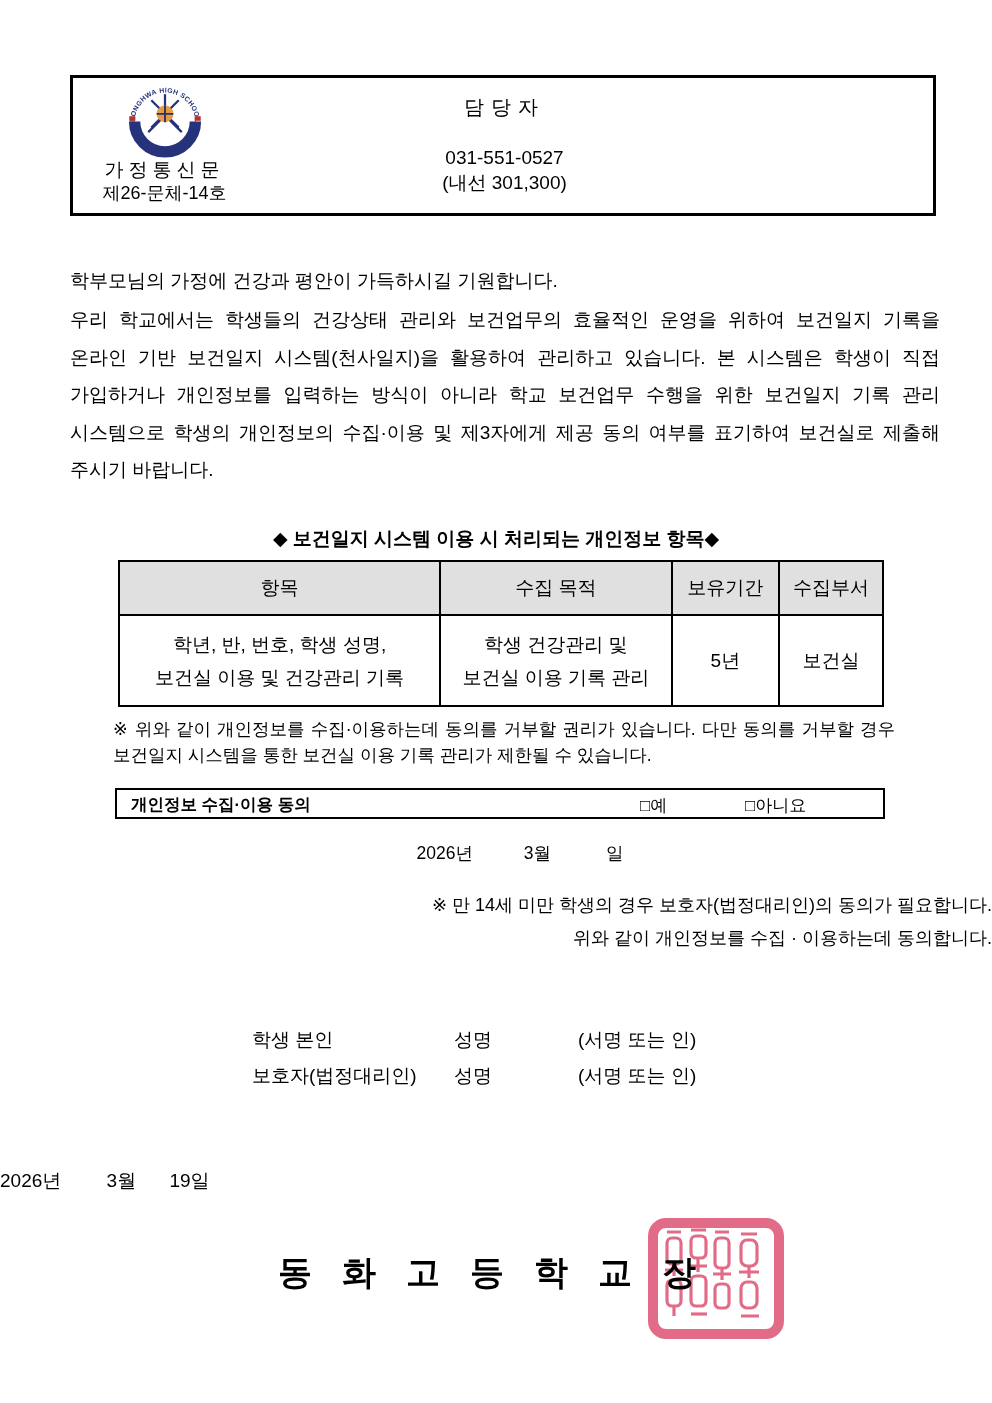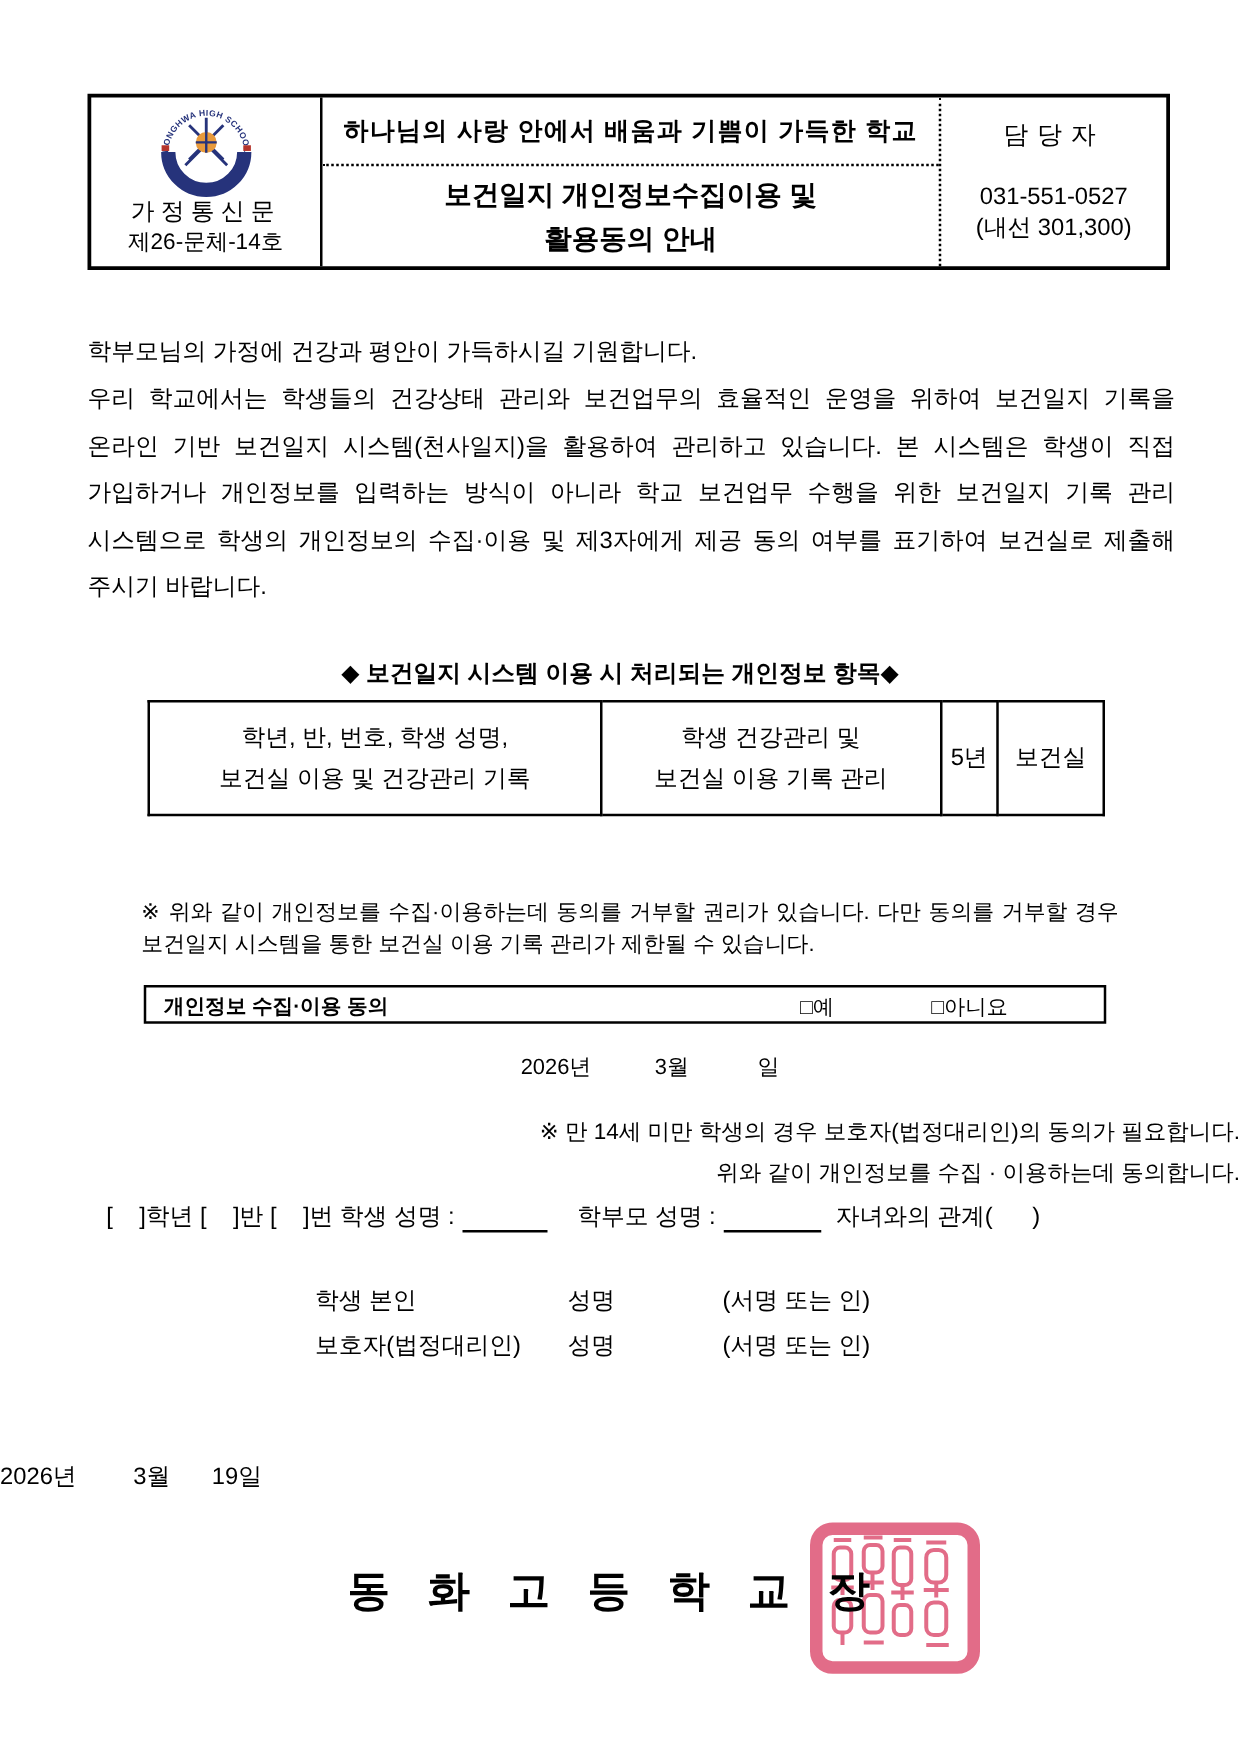--- a/index.html
+++ b/index.html
@@ -103,40 +103,39 @@
           <path d="M 68,24 L 32,60"></path>
         </g>
         <circle cx="50" cy="42" r="11" fill="#e89a3c"></circle>
         <path d="M 50,31 L 50,53 M 39,42 L 61,42" stroke="#26337b" stroke-width="2.5"></path>
         <rect x="3" y="45" width="8" height="6" fill="#b5342c"></rect>
         <rect x="89" y="45" width="8" height="6" fill="#b5342c"></rect>
       </svg>
       <div class="doc-type">가정통신문</div>
       <div class="doc-number">제26-문체-14호</div>
     </div>
-    <div class="hdr-mid">
-      <div class="hdr-slogan">하나님의 사랑 안에서 배움과 기쁨이 가득한 학교</div>
-      <div class="hdr-title">
-        <div>보건일지 개인정보수집이용 및</div>
-        <div>활용동의 안내</div>
-      </div>
-    </div>
     <div class="hdr-right">
       <div class="contact-label">담당자</div>
       <div class="contact-phone">031-551-0527</div>
       <div class="contact-ext">(내선 301,300)</div>
     </div>
   </div>
 
   <div class="greeting">학부모님의 가정에 건강과 평안이 가득하시길 기원합니다.</div>
   <div class="paragraph">우리 학교에서는 학생들의 건강상태 관리와 보건업무의 효율적인 운영을 위하여 보건일지 기록을 온라인 기반 보건일지 시스템(천사일지)을 활용하여 관리하고 있습니다. 본 시스템은 학생이 직접 가입하거나 개인정보를 입력하는 방식이 아니라 학교 보건업무 수행을 위한 보건일지 기록 관리 시스템으로 학생의 개인정보의 수집·이용 및 제3자에게 제공 동의 여부를 표기하여 보건실로 제출해 주시기 바랍니다.</div>
 
   <div class="section-title">◆ 보건일지 시스템 이용 시 처리되는 개인정보 항목◆</div>
   <table class="info-table">
     <tbody>
+        <tr>
+      <th class="col-items">항목</th>
+      <th class="col-purpose">수집 목적</th>
+      <th class="col-retention">보유기간</th>
+      <th class="col-dept">수집부서</th>
+    </tr>
     <tr>
       <td>
         <div>학년, 반, 번호, 학생 성명,</div>
         <div>보건실 이용 및 건강관리 기록</div>
       </td>
       <td>
         <div>학생 건강관리 및</div>
         <div>보건실 이용 기록 관리</div>
       </td>
       <td>5년</td>
@@ -157,23 +156,20 @@
     <span class="cd-year">2026년</span>
     <span class="cd-month">3월</span>
     <span class="cd-day">일</span>
   </div>
 
   <div class="guardian-note">
     <div>※ 만 14세 미만 학생의 경우 보호자(법정대리인)의 동의가 필요합니다.</div>
     <div>위와 같이 개인정보를 수집 · 이용하는데 동의합니다.</div>
   </div>
 
-  <div class="fill-line">
-    <span>[    ]학년 </span><span>[    ]반 </span><span>[    ]번 </span><span>학생 성명 :</span><span class="blank student"></span><span>학부모 성명 :</span><span class="blank parent"></span><span>자녀와의 관계(      )</span>
-  </div>
 
   <div class="signature-block">
     <div class="sig-row">
       <span>학생 본인</span>
       <span>성명</span>
       <span>(서명 또는 인)</span>
     </div>
     <div class="sig-row">
       <span>보호자(법정대리인)</span>
       <span>성명</span>

